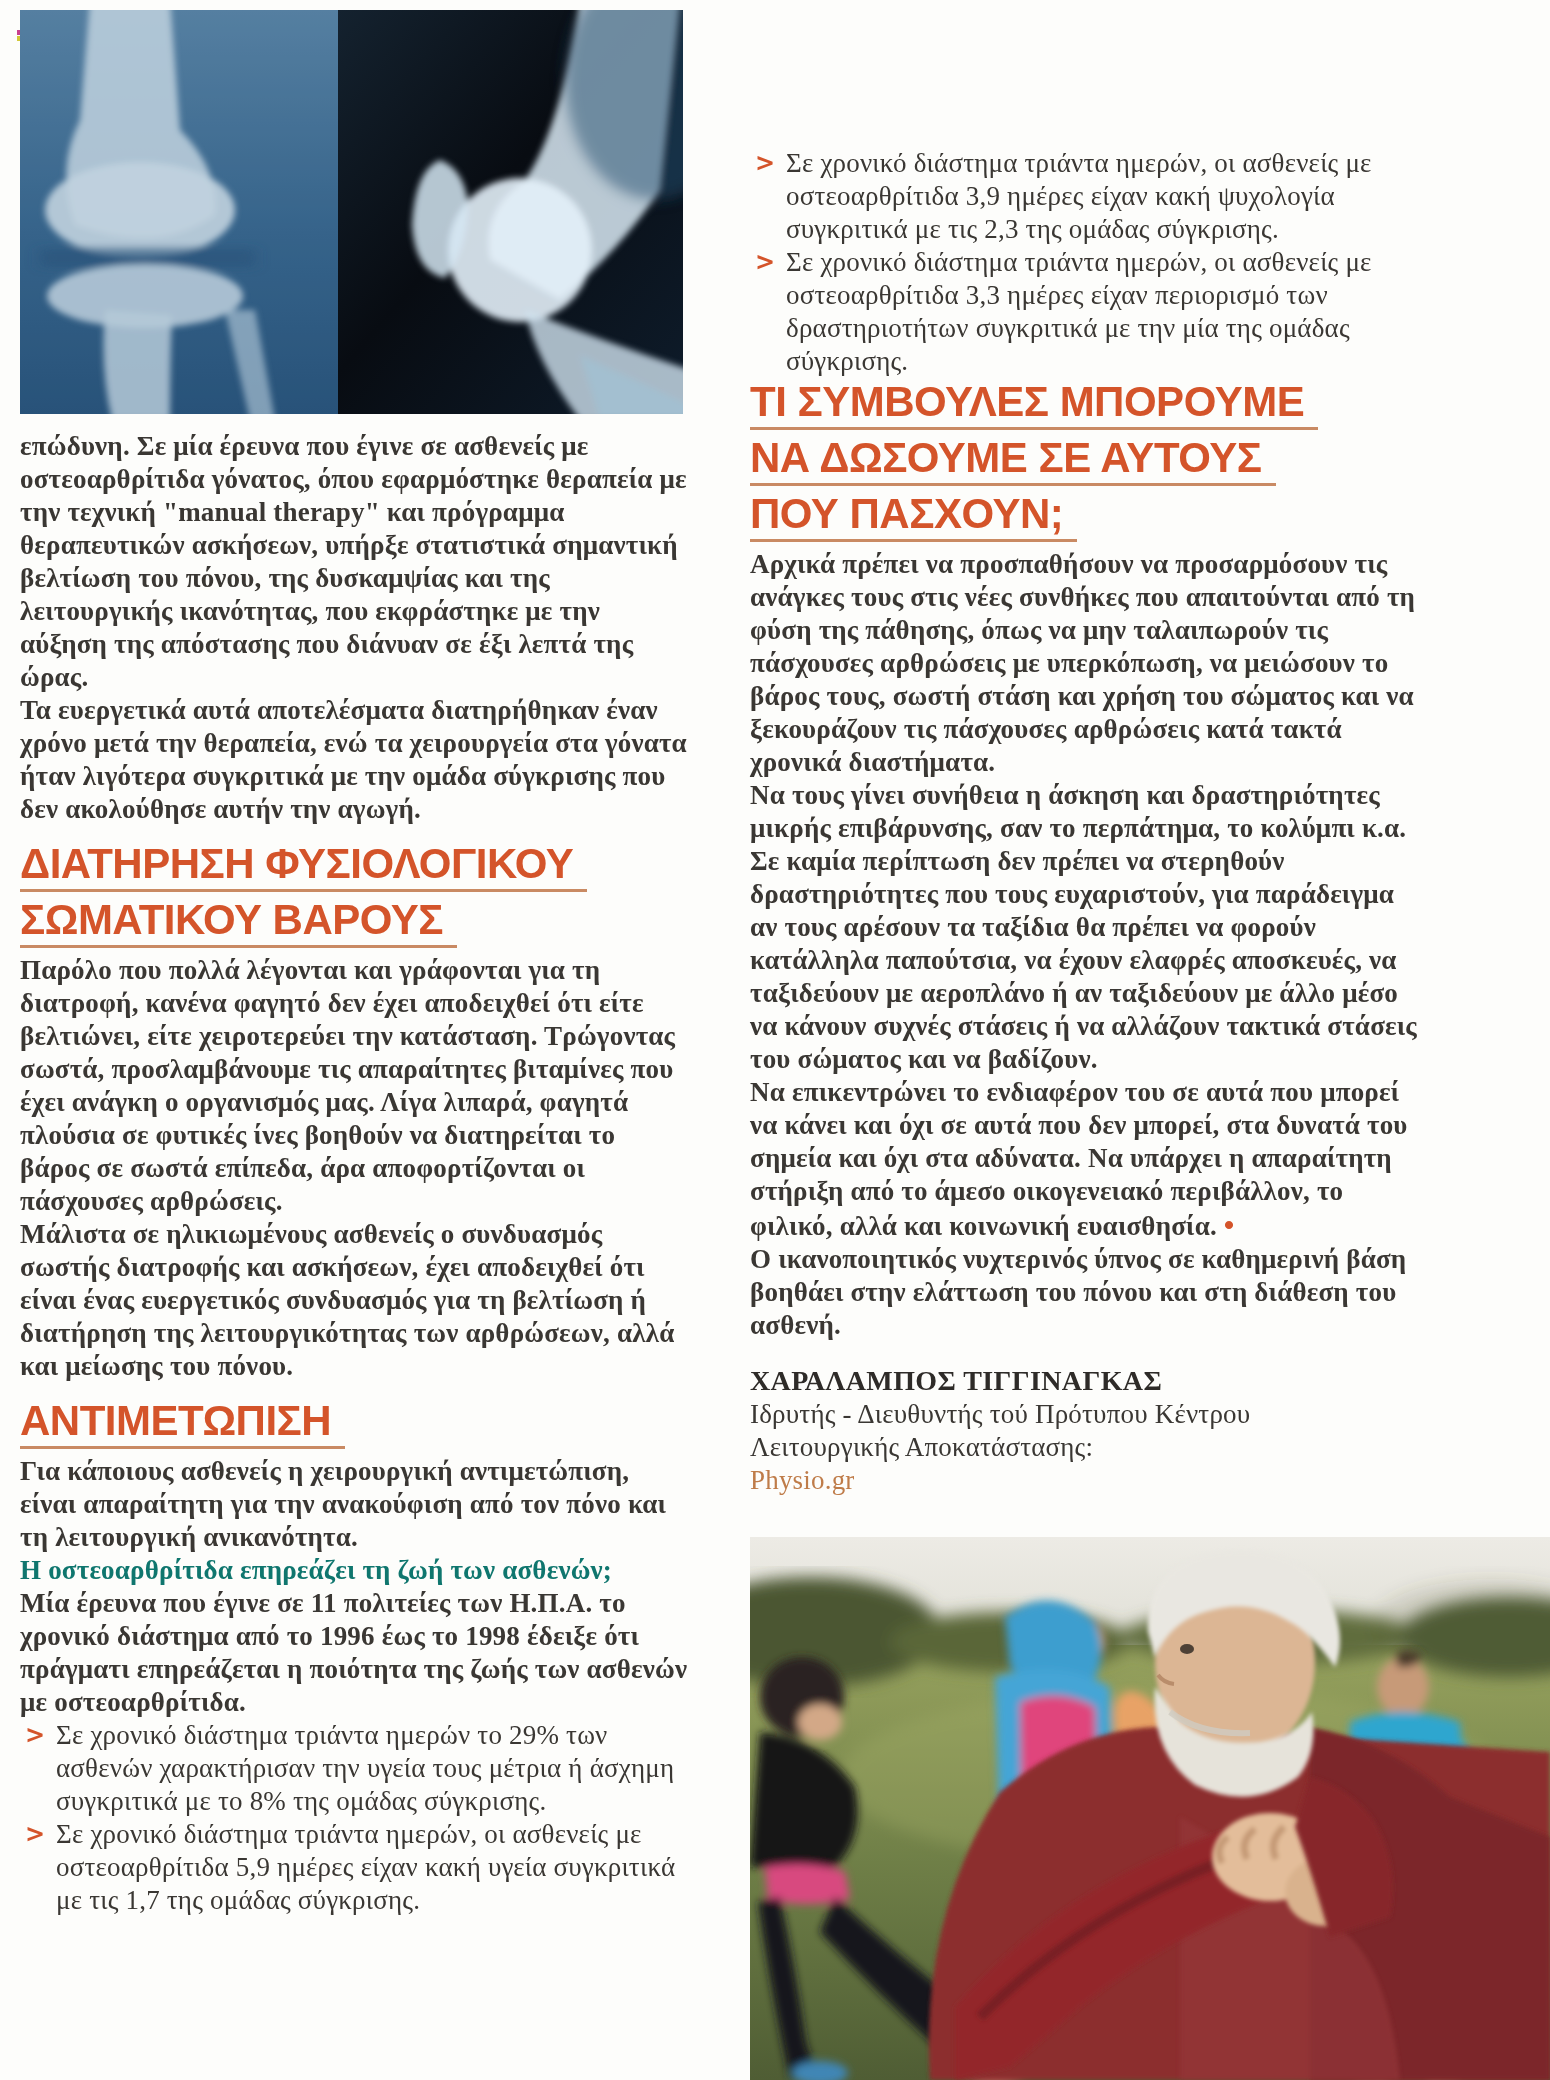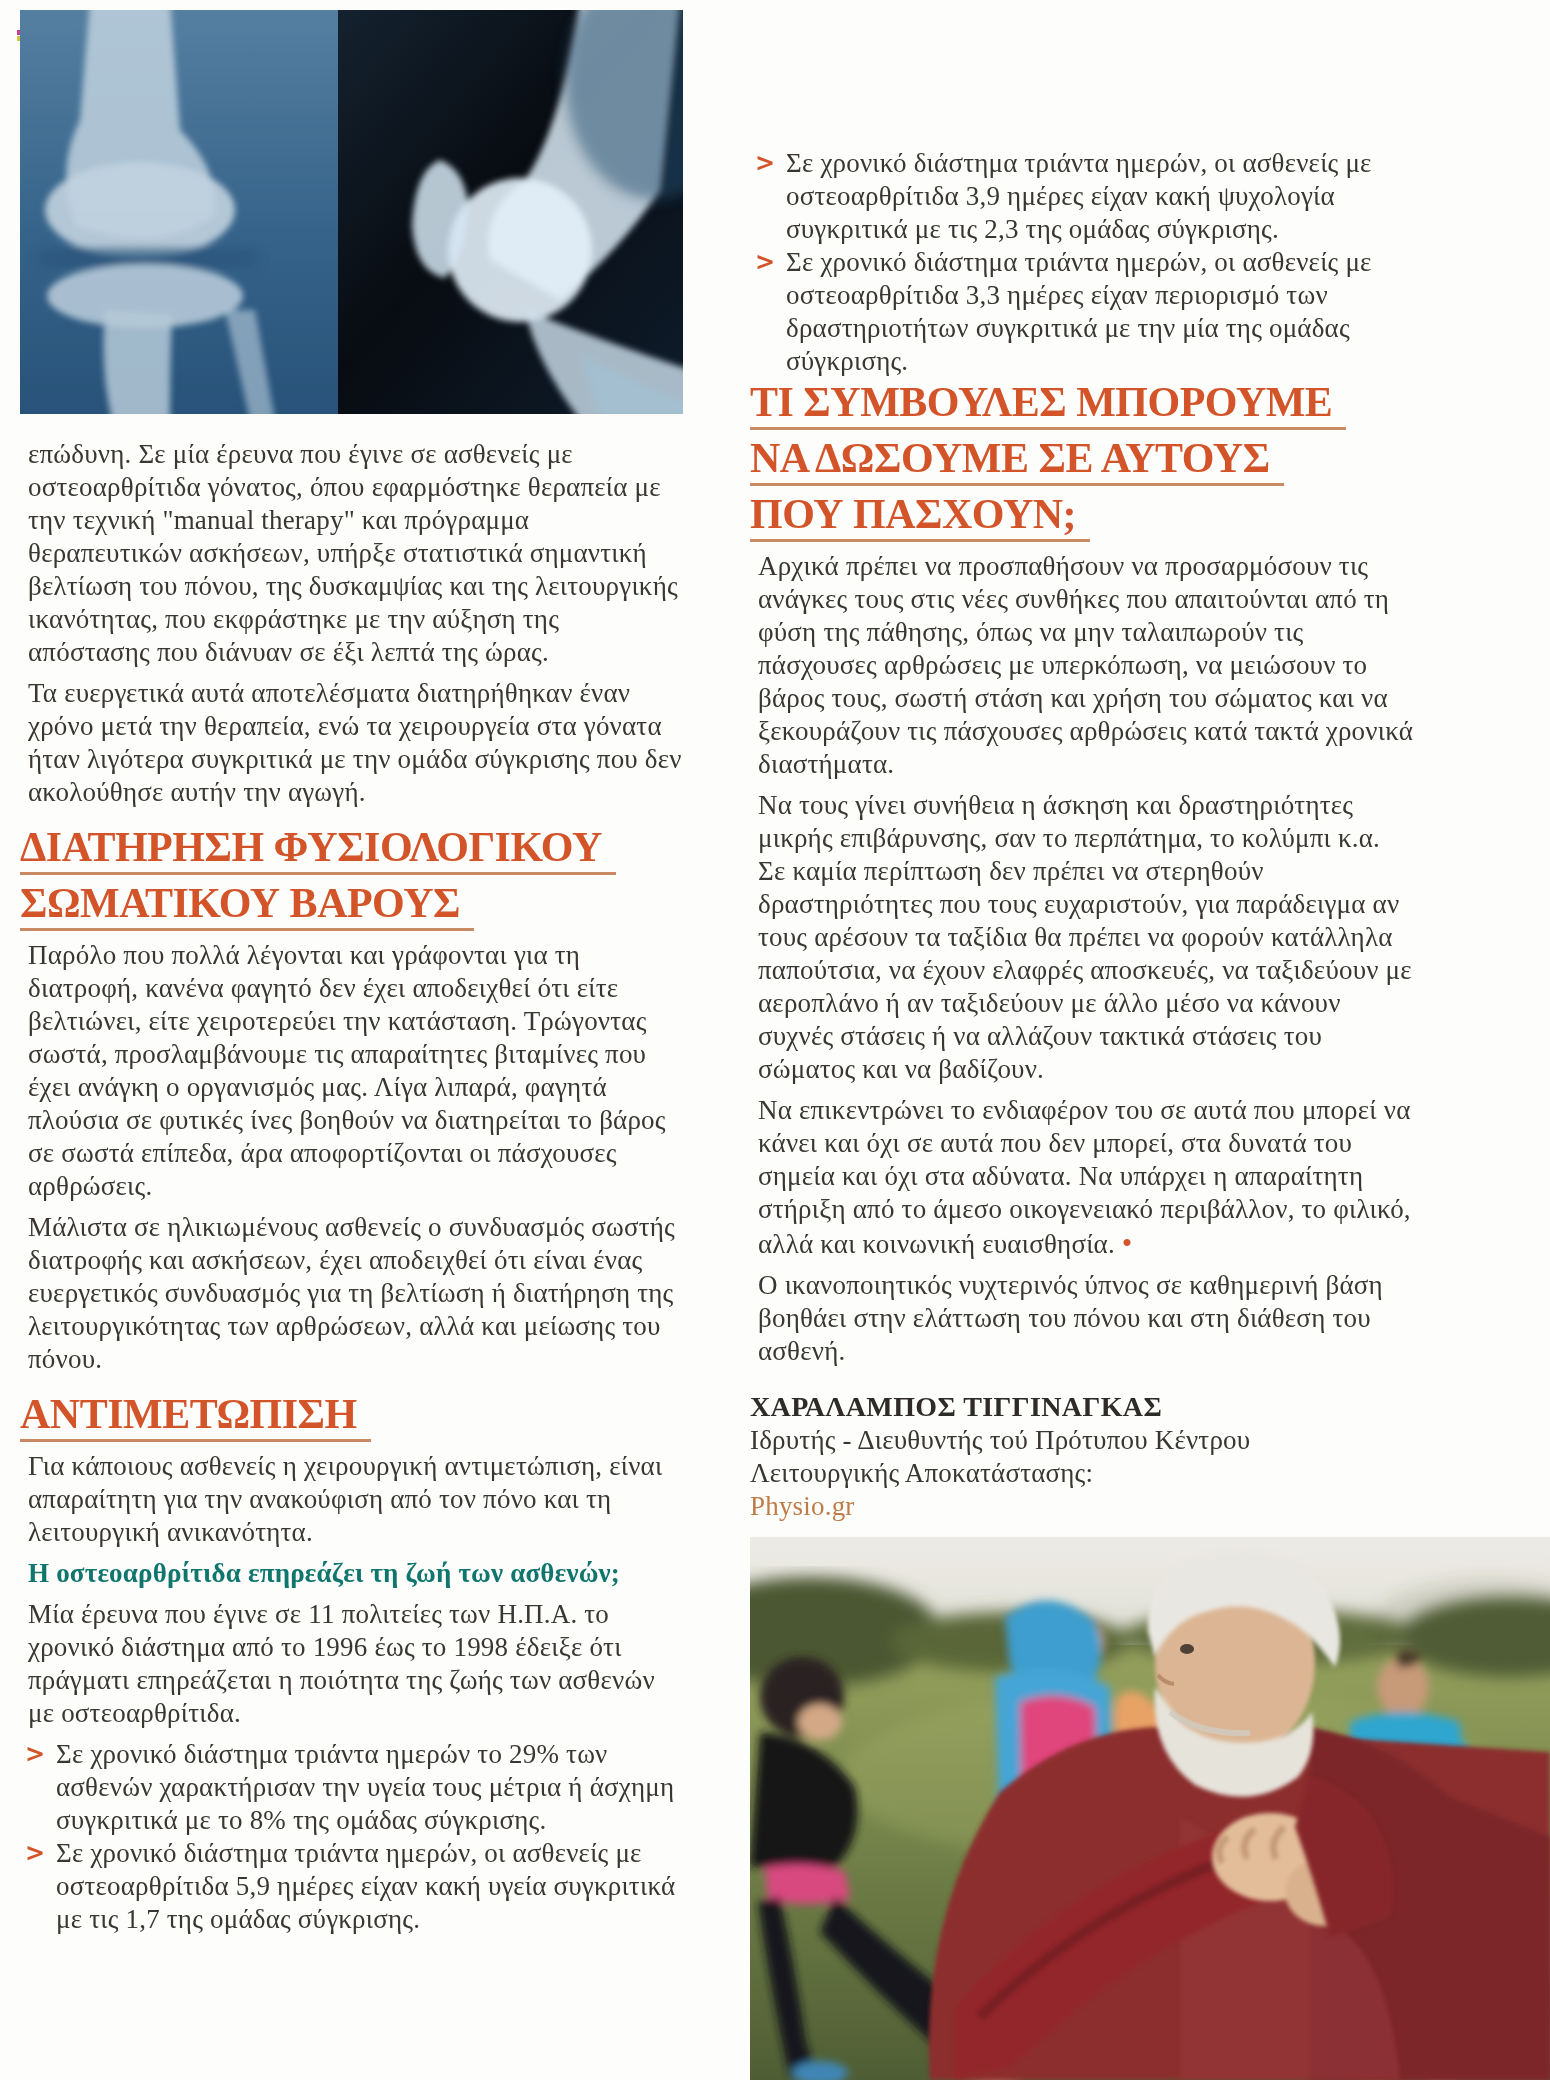--- a/index.html
+++ b/index.html
@@ -13,24 +13,24 @@
   .reg-mark .m.mag{background:#c93f8e;margin-bottom:1px;}
   .reg-mark .m.yel{background:#d2c837;}
   
   .xray{position:absolute;left:20px;top:10px;width:663px;height:404px;overflow:hidden;}
   .photo{position:absolute;left:750px;top:1537px;width:800px;height:543px;overflow:hidden;}
   .xray svg,.photo svg{display:block;}
   
   .col{position:absolute;width:672px;font-size:27px;line-height:33px;letter-spacing:.2px;}
   .col-left{left:20px;top:430px;width:670px;}
   .col-right{left:750px;top:147px;}
-  .col p{margin:8px;}
+  .col p{margin:0;font-weight:bold;}
   .boldline{font-weight:bold;color:#0f766e;}
   
-  .heading{margin:16px 0 2px 0;font-weight:bold;color:#d4542a;font-size:42px;line-height:44px;letter-spacing:-.5px;font-family:Liberation Serif, serif;}
+  .heading{margin:16px 0 2px 0;font-weight:bold;color:#d4542a;font-size:42px;line-height:44px;letter-spacing:-.5px;font-family:Liberation Sans, sans-serif;}
   .hline{margin-bottom:6px;}
   .hl{display:inline-block;border-bottom:3px solid #c98a63;padding:0 14px 3px 0;}
   
   .bullet{display:flex;align-items:flex-start;}
   .bmark{flex:none;width:36px;padding-left:5px;box-sizing:border-box;
          font-family:"DejaVu Sans",sans-serif;font-weight:bold;font-size:24px;line-height:33px;color:#d4542a;}
   .btext{flex:1;}
   
   .endmark{color:#d4542a;font-size:30px;line-height:33px;}
   .author{margin-top:22px;text-align:left;}

